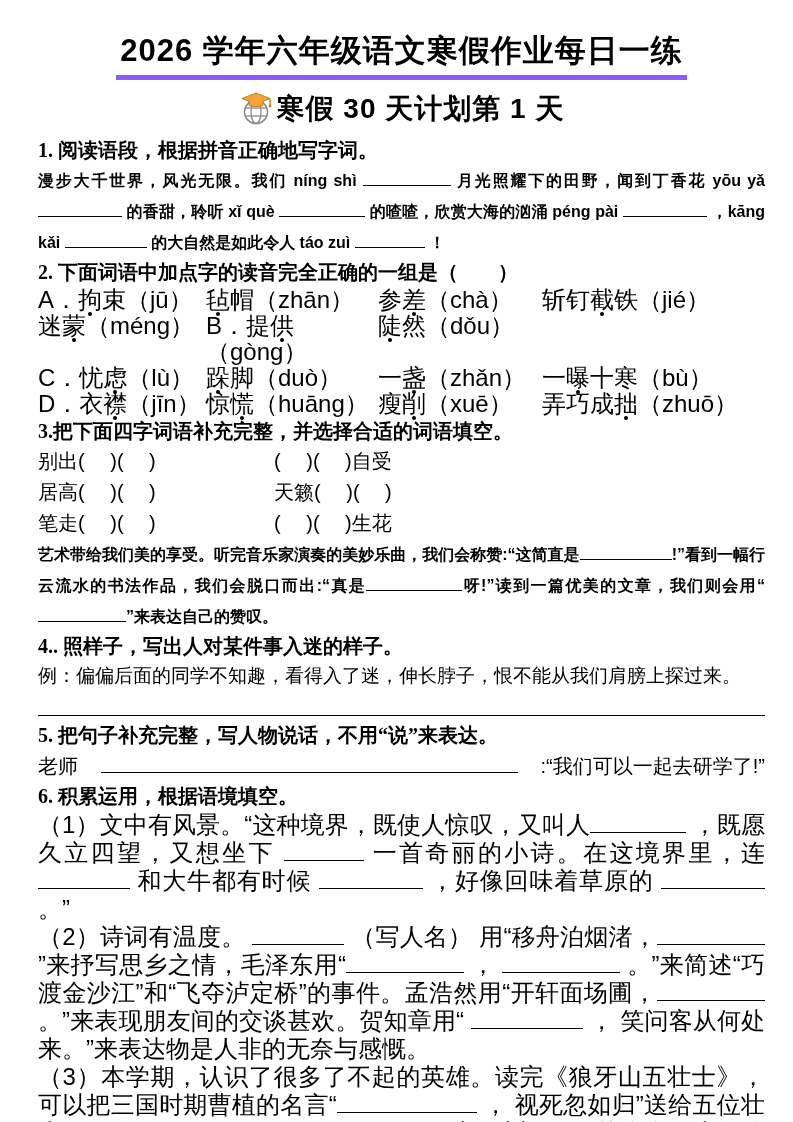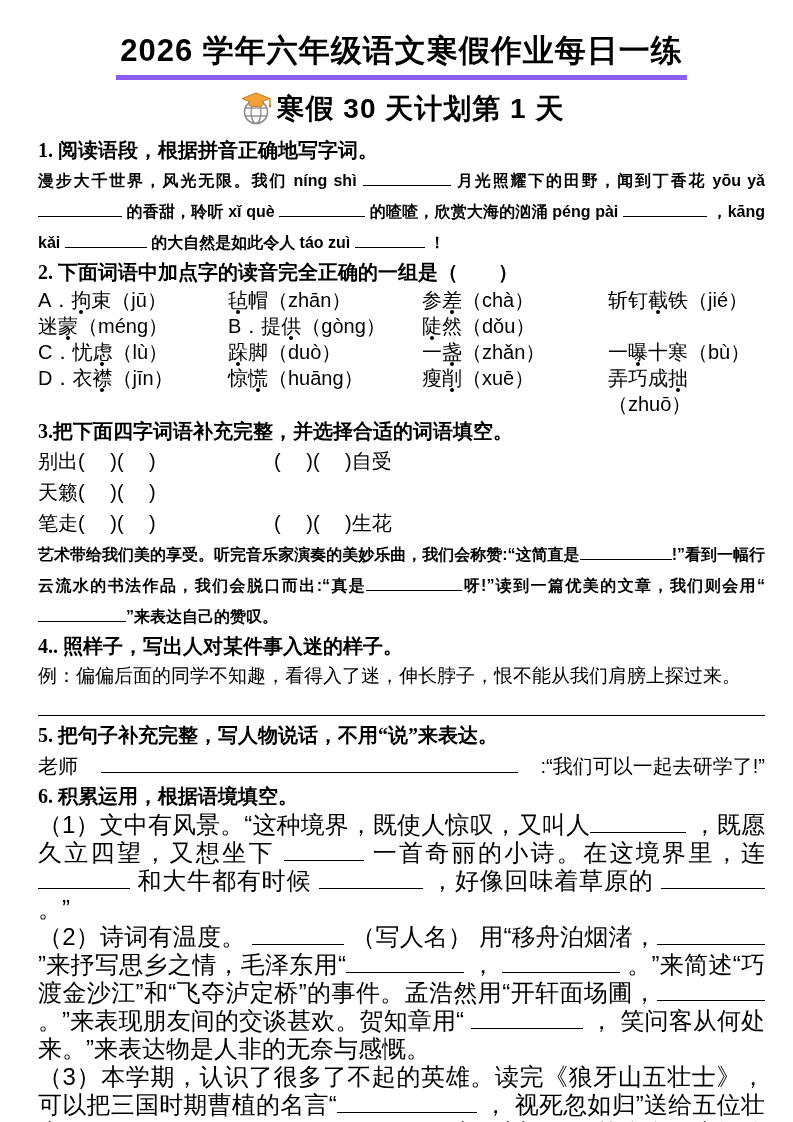--- a/index.html
+++ b/index.html
@@ -15,21 +15,21 @@
       font-size:28px;font-weight:700;margin-bottom:8px;letter-spacing:1px;}
   .subtitle svg{margin-right:2px;}
 
   .qh{font-size:20px;font-weight:700;line-height:29px;
       font-family:"Liberation Serif","DejaVu Serif",serif;}
   .body-p{font-size:16px;line-height:31px;text-align:justify;font-weight:bold;}
   .blank{display:inline-block;border-bottom:1.5px solid #000;height:17px;
       vertical-align:baseline;}
 
   .opt-row{display:grid;grid-template-columns:168px 172px 164px 1fr;
-      font-size:20px;line-height:26px;gap:22px;}
+      font-size:24px;line-height:26px;}
   .dc{position:relative;}
   .dc::after{content:"";position:absolute;left:50%;transform:translateX(-50%);
       bottom:-3px;width:4px;height:4px;border-radius:50%;background:#000;}
 
   .idiom-row{display:grid;grid-template-columns:236px 1fr;
       font-size:20px;line-height:31px;}
 
   .example{font-size:19px;line-height:30px;white-space:nowrap;}
   .answer-line{border-bottom:1.5px solid #000;height:24px;margin-bottom:5px;}
 
@@ -97,20 +97,21 @@
     </div>
   </div>
 
   <div>
     <div class="qh">3.把下面四字词语补充完整，并选择合适的词语填空。</div>
     <div class="idiom-row">
       <span>别出(　 )(　 )</span>
       <span>(　 )(　 )自受</span>
     </div>
     <div class="idiom-row">
+      <span>居高(　 )(　 )</span>
       <span>天籁(　 )(　 )</span>
     </div>
     <div class="idiom-row">
       <span>笔走(　 )(　 )</span>
       <span>(　 )(　 )生花</span>
     </div>
     <div class="body-p">艺术带给我们美的享受。听完音乐家演奏的美妙乐曲，我们会称赞:“这简直是<span class="blank" style="width: 92px;"></span>!”看到一幅行云流水的书法作品，我们会脱口而出:“真是<span class="blank" style="width: 96px;"></span>呀!”读到一篇优美的文章，我们则会用“<span class="blank" style="width: 88px;"></span>”来表达自己的赞叹。</div>
   </div>
 
   <div>

